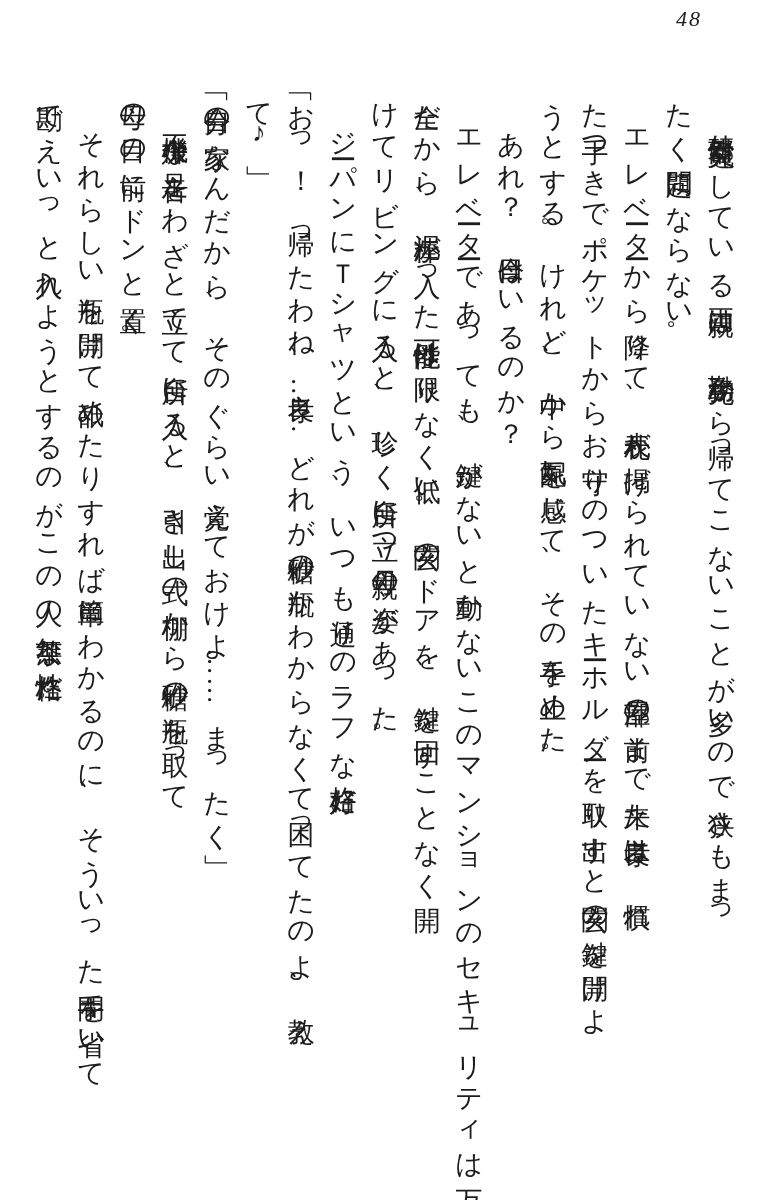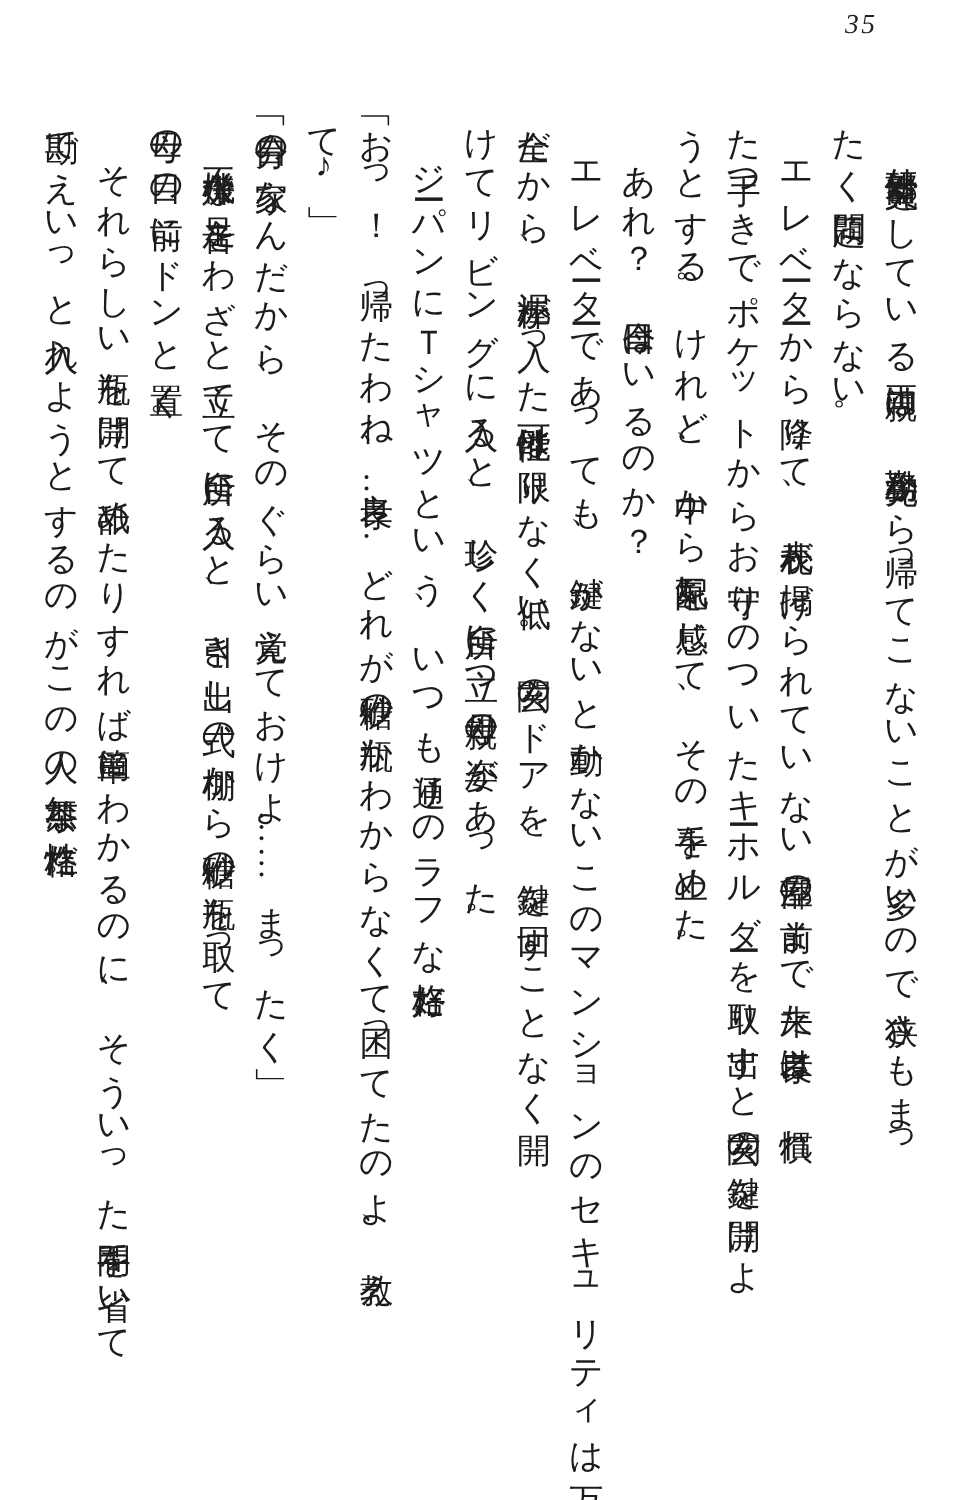--- a/index.html
+++ b/index.html
@@ -41,21 +41,21 @@
     margin: 0;
   }
   .text-column.indent {
     padding-top: 29px;       
   }
 </style>
 </head>
 <body>
 
 <div class="page">
-  <div class="page-number">35</div>
+  <div class="page-number">48</div>
   <div class="text-block" id="text-block">
       <div class="text-column indent">外部研究員をしている両親は、勤務先から帰ってこないことが多いので狭さもまっ</div>
       <div class="text-column">たく問題にならない。</div>
       <div class="text-column indent">エレベーターから降りて、表札が掲げられていない部屋の前まで来た良孝は、慣れ</div>
       <div class="text-column">た手つきでポケットからお守りのついたキーホルダーを取り出すと玄関の鍵を開けよ</div>
       <div class="text-column">うとする。けれど、中から気配を感じて、その手を止めた。</div>
       <div class="text-column indent">あれ？　今日はいるのか？</div>
       <div class="text-column indent">エレベーターであっても、鍵がないと動かないこのマンションのセキュリティは万</div>
       <div class="text-column">全だから、泥棒が入った可能性は限りなく低い。玄関のドアを、鍵を回すことなく開</div>
       <div class="text-column">けてリビングに入ると、珍しく台所に立つ母親の姿があった。</div>

